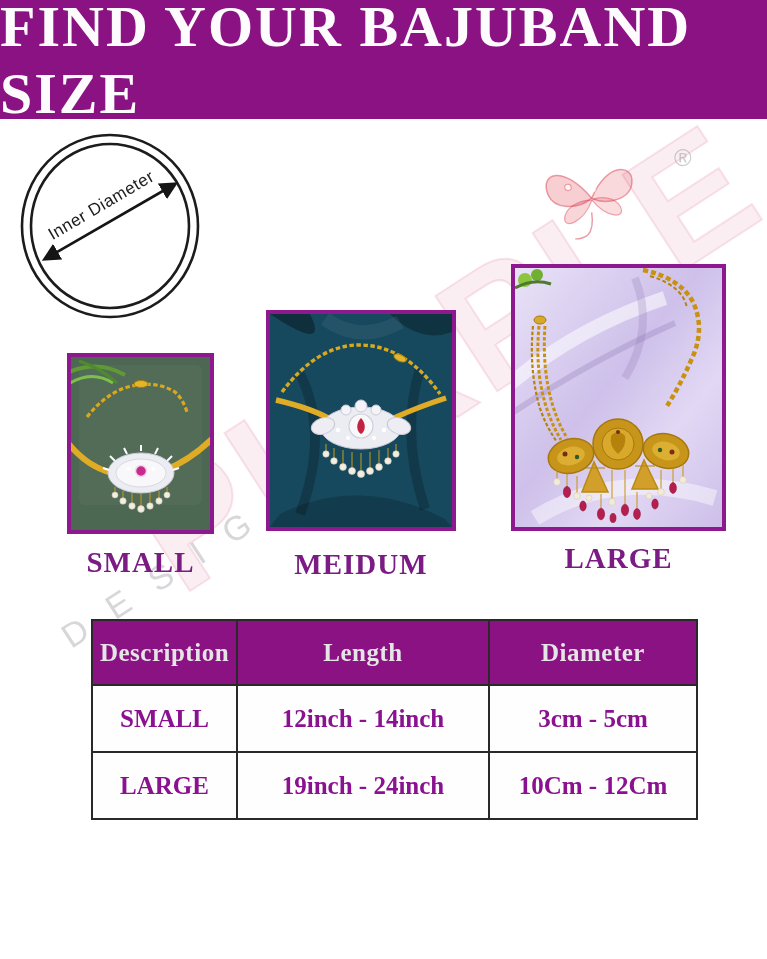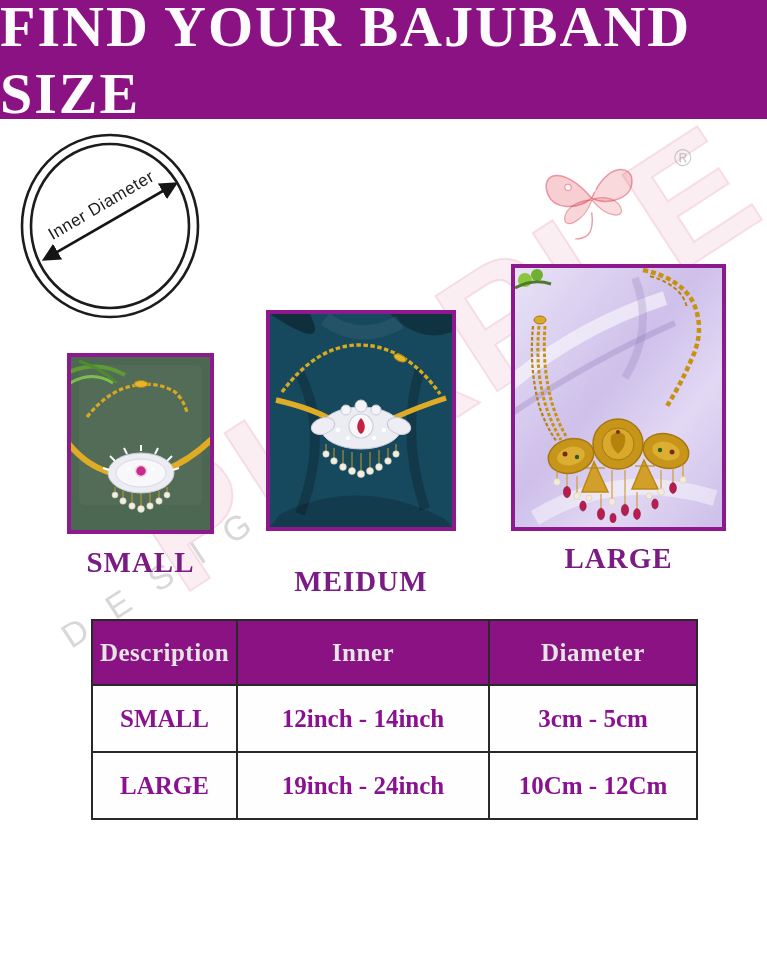--- a/index.html
+++ b/index.html
@@ -30,21 +30,21 @@
   
   .card{position:absolute;border:4px solid #8E188E;box-sizing:border-box;overflow:hidden;z-index:2;background:#777;}
   .card svg{display:block;}
   #card-small{left:67px;top:353px;width:147px;height:181px;}
   #card-medium{left:266px;top:310px;width:190px;height:221px;}
   #card-large{left:511px;top:264px;width:215px;height:267px;}
 
   .size-label{position:absolute;z-index:3;text-align:center;color:#7A1C84;font-weight:bold;
               font-size:29px;letter-spacing:1px;font-family:"Liberation Serif",serif;}
   #label-small{left:67px;top:546px;width:147px;}
-  #label-medium{left:266px;top:565px;width:190px;}
+  #label-medium{left:266px;top:548px;width:190px;}
   #label-large{left:511px;top:542px;width:215px;}
 
   
   .size-table{position:absolute;left:91px;top:619px;width:605px;border-collapse:collapse;z-index:2;
               table-layout:fixed;font-family:"Liberation Serif",serif;}
   .size-table col.c1{width:145px;} .size-table col.c2{width:252px;} .size-table col.c3{width:208px;}
   .size-table th,.size-table td{border:2px solid #2B282B;text-align:center;vertical-align:middle;
                                 padding:0;font-weight:bold;font-size:25px;}
   .size-table th{height:63px;background:#8A1283;color:#e5e5e5;letter-spacing:0.5px;}
   .size-table td{height:65px;background:#FEFEFE;color:#8A1190;}
@@ -281,21 +281,21 @@
 
   <table class="size-table">
     <colgroup>
         <col class="c1">
         <col class="c2">
         <col class="c3">
       </colgroup>
     <thead>
       <tr>
         <th>Description</th>
-        <th>Inner</th>
+        <th>Length</th>
         <th>Diameter</th>
       </tr>
     </thead>
     <tbody>
       <tr>
         <td>SMALL</td>
         <td>12inch - 14inch</td>
         <td>3cm - 5cm</td>
       </tr>
       <tr>

